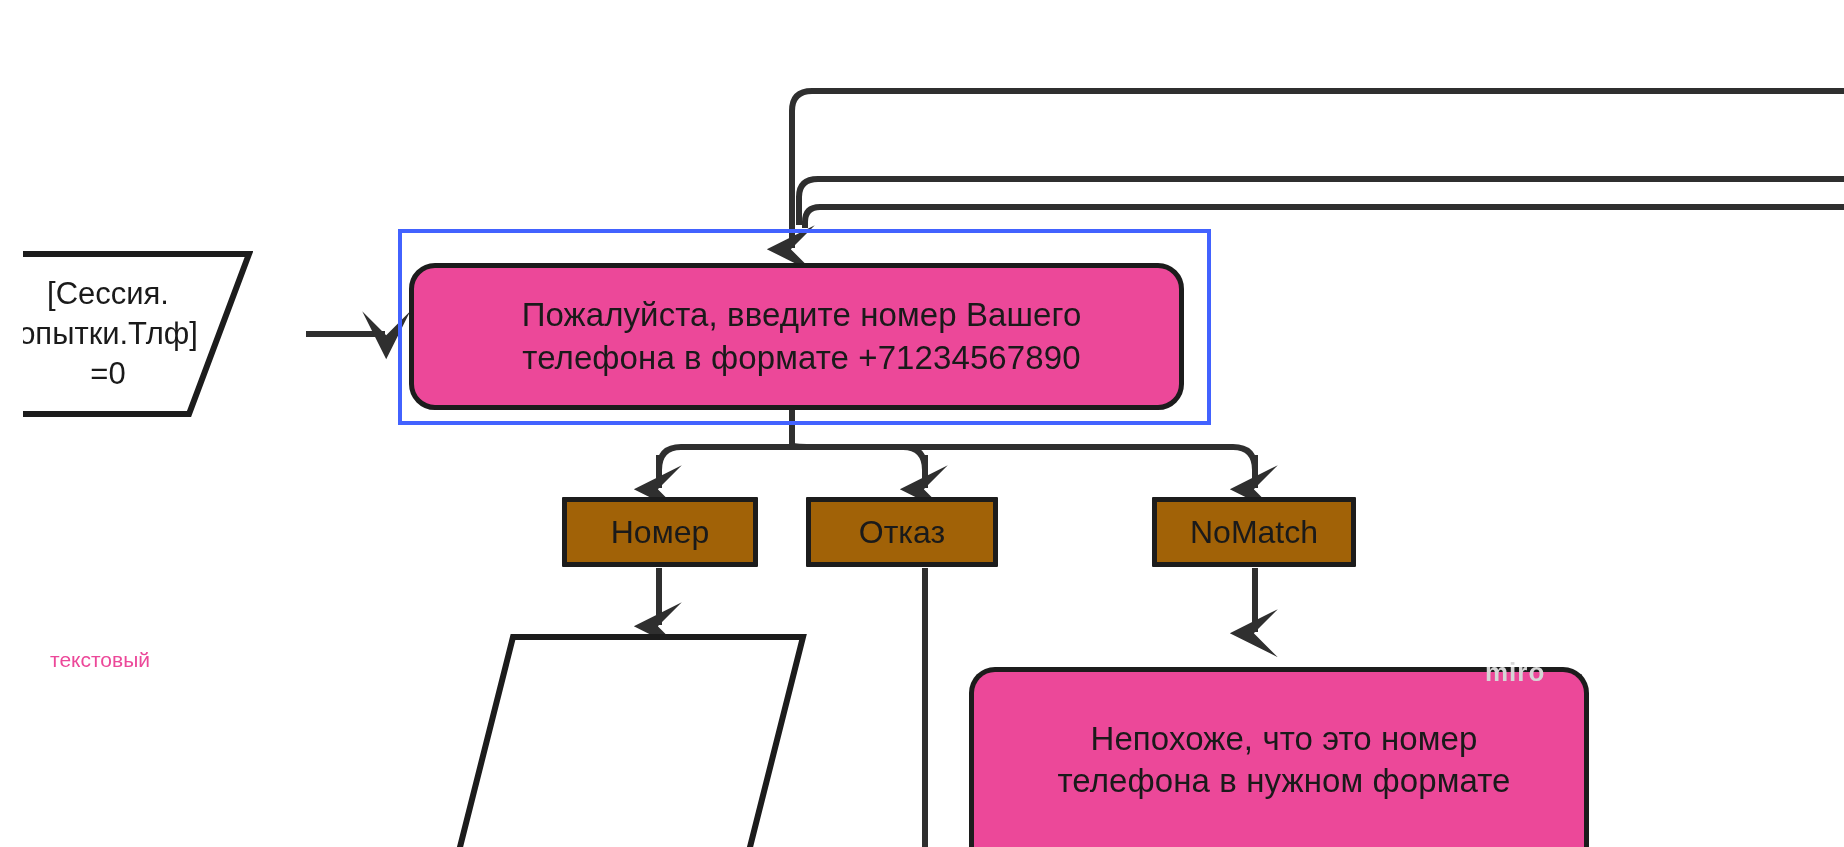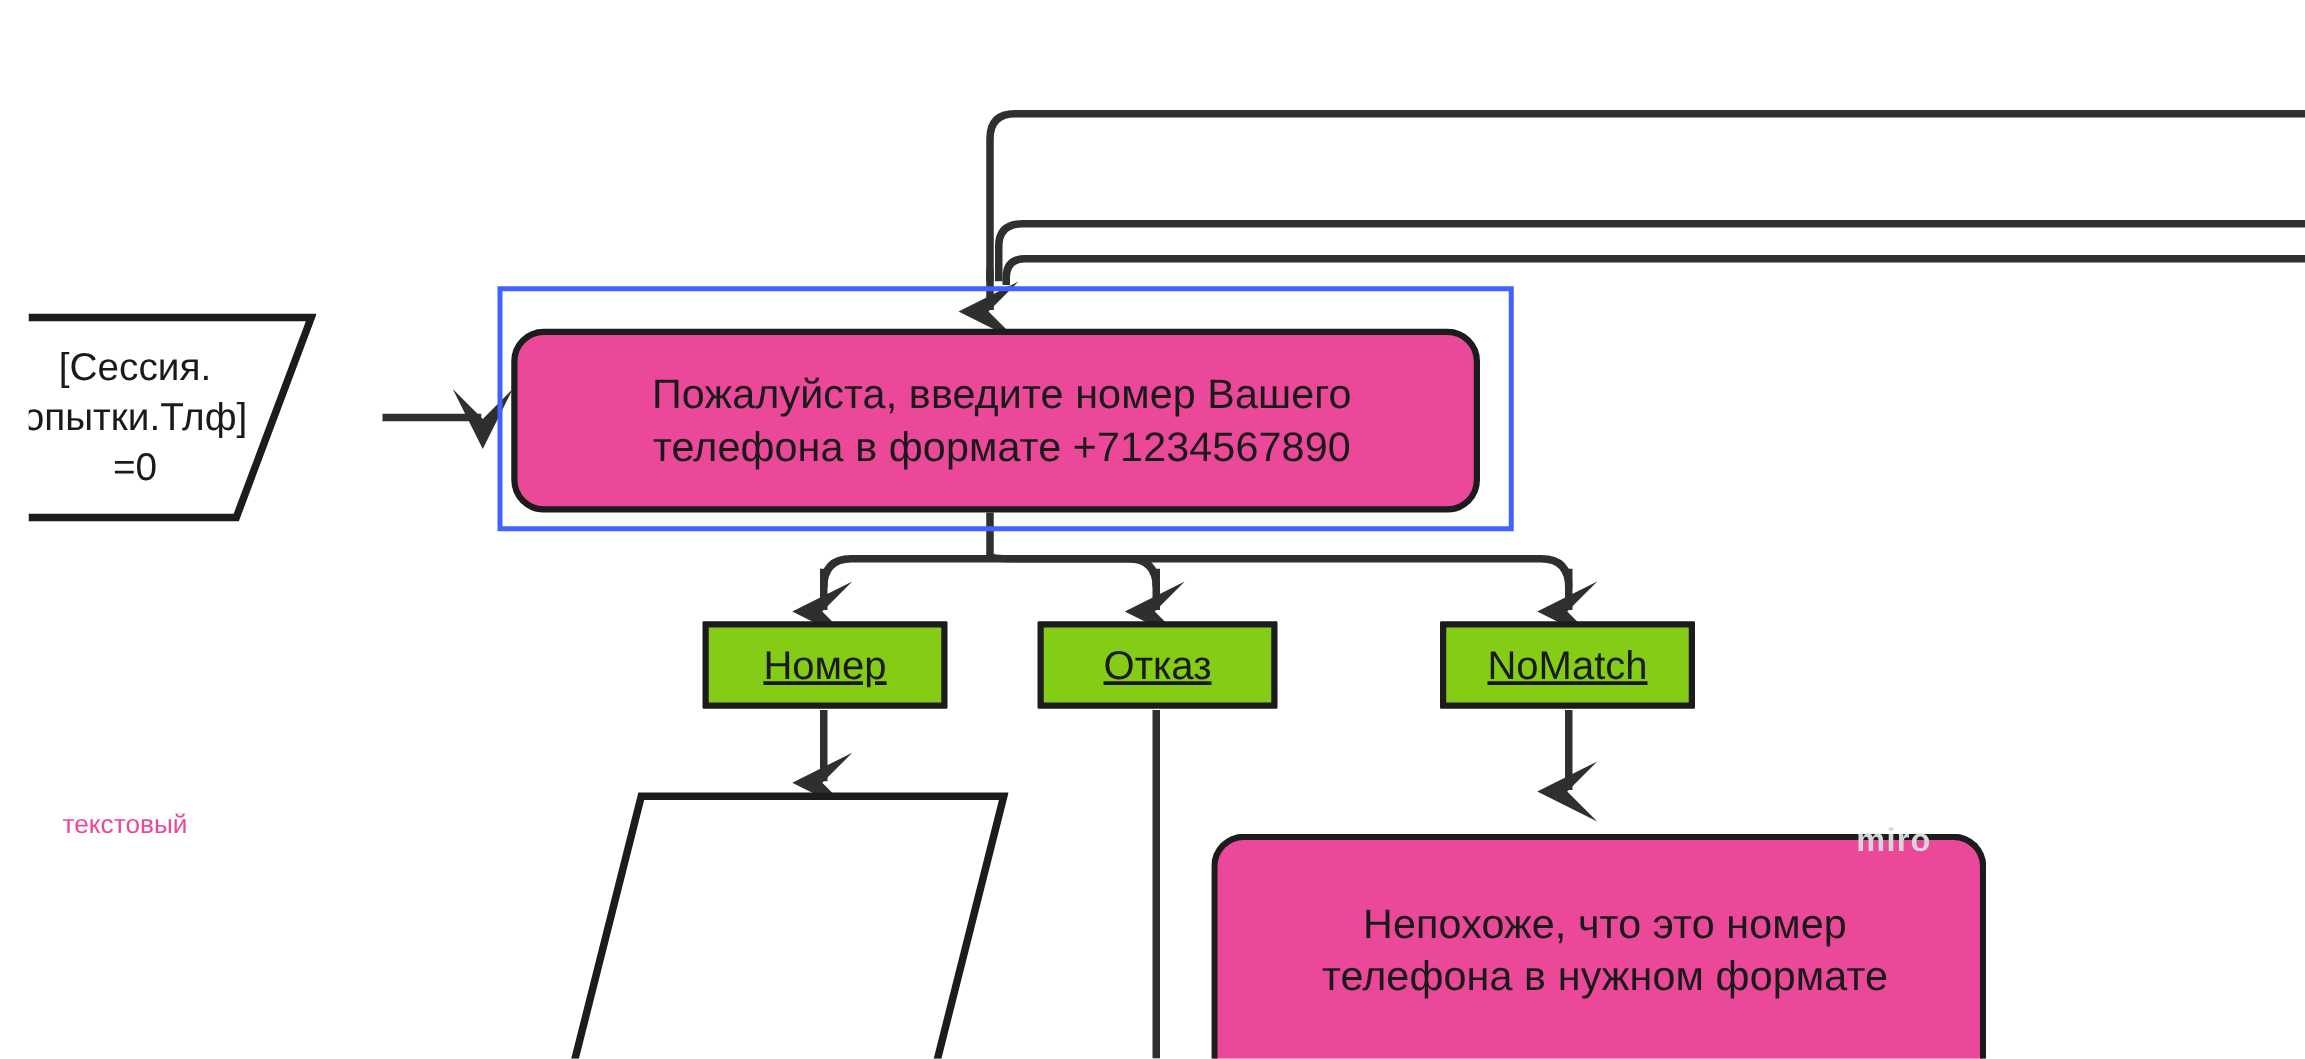--- a/index.html
+++ b/index.html
@@ -47,24 +47,23 @@
     border-radius: 26px;
     padding-left: 10px;
   }
   .say .txt {
     font-size: 33px;
     letter-spacing: 0.1px;
   }
 
   
   .rect {
-    background: #84cc16;
+    background: #a16207;
     border: 5px solid #1c1c1c;
     border-radius: 1px;
-    text-decoration: underline;
   }
   .rect .txt {
     font-size: 32px;
   }
 
   
   .para {
     background: transparent;
   }
   .para .shape {
@@ -162,21 +161,21 @@
     <span class="txt">Пожалуйста, введите номер Вашего
 телефона в формате +71234567890</span>
   </div>
 
   <div class="selection" style="left:375px; top:229px; width:813px; height:196px;"></div>
 
   <div class="node rect" style="left:539px; top:497px; width:196px; height:70px;">
     <span class="txt">Номер</span>
   </div>
 
-  <div class="node rect" style="left:807px; top:497px; width:192px; height:70px;">
+  <div class="node rect" style="left:783px; top:497px; width:192px; height:70px;">
     <span class="txt">Отказ</span>
   </div>
 
   <div class="node rect" style="left:1129px; top:497px; width:204px; height:70px;">
     <span class="txt">NoMatch</span>
   </div>
 
   <div class="node para italic" style="left:428px; top:633px; width:356px; height:230px;">
     <svg class="shape" viewBox="0 0 356 230" preserveAspectRatio="none">
       <path d="M62,4 L352,4 L296,226 L6,226 Z" fill="#ffffff" stroke="#1c1c1c" stroke-width="6" stroke-linejoin="miter"></path>

